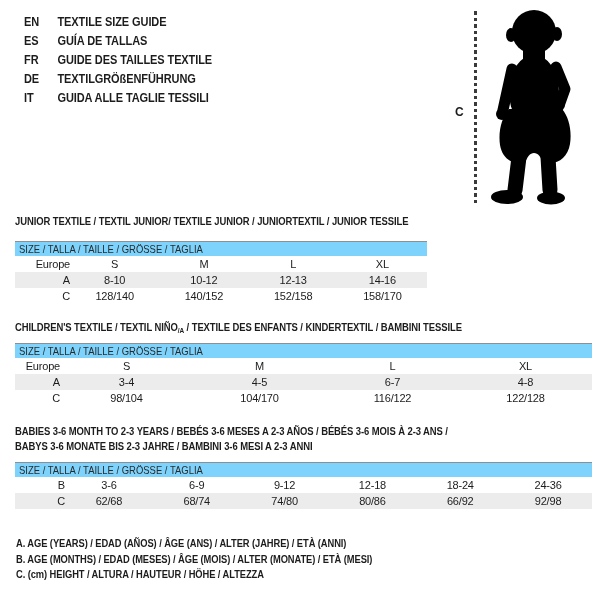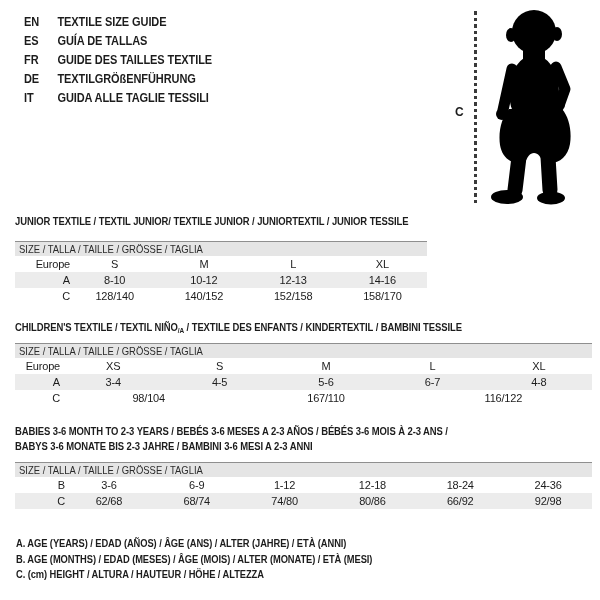--- a/index.html
+++ b/index.html
@@ -33,21 +33,21 @@
   .sec2 { left:15px; top:321px; }
   .sec3 { left:15px; top:424px; line-height:15px; }
   .subsz { font-size:7.5px; position:relative; top:1.5px; }
 
   
   .gtable { position:absolute; left:15px; }
   .t1 { top:241px; width:412px; }
   .t2 { top:343px; width:577px; }
   .t3 { top:462px; width:577px; }
   .thead {
-    height:15px; line-height:14px; background:#e5e5e5;
+    height:15px; line-height:14px; background:#7dd3fc;
     border-top:1px solid #8f8f8f; font-size:10.5px; color:#2a2a2a; padding-left:4px;
     white-space:nowrap;
   }
   .thead span { display:inline-block; transform:scaleX(0.9); transform-origin:left center; }
   .trow { display:flex; height:16px; line-height:16px; font-size:11px; letter-spacing:-0.2px; }
   .trow.alt { background:#ececec; }
   .cell { flex:1; text-align:center; }
   .cell.lbl { flex:0 0 55px; text-align:right; padding-left:3px; }
   .t2 .cell.lbl { flex-basis:45px; }
   .t3 .cell.lbl { flex-basis:50px; }
@@ -140,55 +140,54 @@
 
   <div class="sec-title sec2">
     <span>CHILDREN'S TEXTILE / TEXTIL NIÑO</span><span class="subsz">/A</span><span> / TEXTILE DES ENFANTS / KINDERTEXTIL / BAMBINI TESSILE</span>
   </div>
   <div class="gtable t2">
     <div class="thead">
       <span>SIZE / TALLA / TAILLE / GRÖSSE / TAGLIA</span>
     </div>
     <div class="trow">
       <div class="cell lbl">Europe</div>
-      <div class="cell">XS</div>
       <div class="cell">S</div>
       <div class="cell">M</div>
       <div class="cell">L</div>
       <div class="cell">XL</div>
     </div>
     <div class="trow alt">
       <div class="cell lbl">A</div>
       <div class="cell">3-4</div>
       <div class="cell">4-5</div>
-      <div class="cell">5-6</div>
       <div class="cell">6-7</div>
       <div class="cell">4-8</div>
     </div>
     <div class="trow">
       <div class="cell lbl">C</div>
       <div class="cell">98/104</div>
-      <div class="cell">167/110</div>
+      <div class="cell">104/170</div>
       <div class="cell">116/122</div>
+      <div class="cell">122/128</div>
     </div>
   </div>
 
   <div class="sec-title sec3">
     <div>BABIES 3-6 MONTH TO 2-3 YEARS / BEBÉS 3-6 MESES A 2-3 AÑOS / BÉBÉS 3-6 MOIS À 2-3 ANS /</div>
     <div>BABYS 3-6 MONATE BIS 2-3 JAHRE / BAMBINI 3-6 MESI A 2-3 ANNI</div>
   </div>
   <div class="gtable t3">
     <div class="thead">
       <span>SIZE / TALLA / TAILLE / GRÖSSE / TAGLIA</span>
     </div>
     <div class="trow">
       <div class="cell lbl">B</div>
       <div class="cell">3-6</div>
       <div class="cell">6-9</div>
-      <div class="cell">1-12</div>
+      <div class="cell">9-12</div>
       <div class="cell">12-18</div>
       <div class="cell">18-24</div>
       <div class="cell">24-36</div>
     </div>
     <div class="trow alt">
       <div class="cell lbl">C</div>
       <div class="cell">62/68</div>
       <div class="cell">68/74</div>
       <div class="cell">74/80</div>
       <div class="cell">80/86</div>

